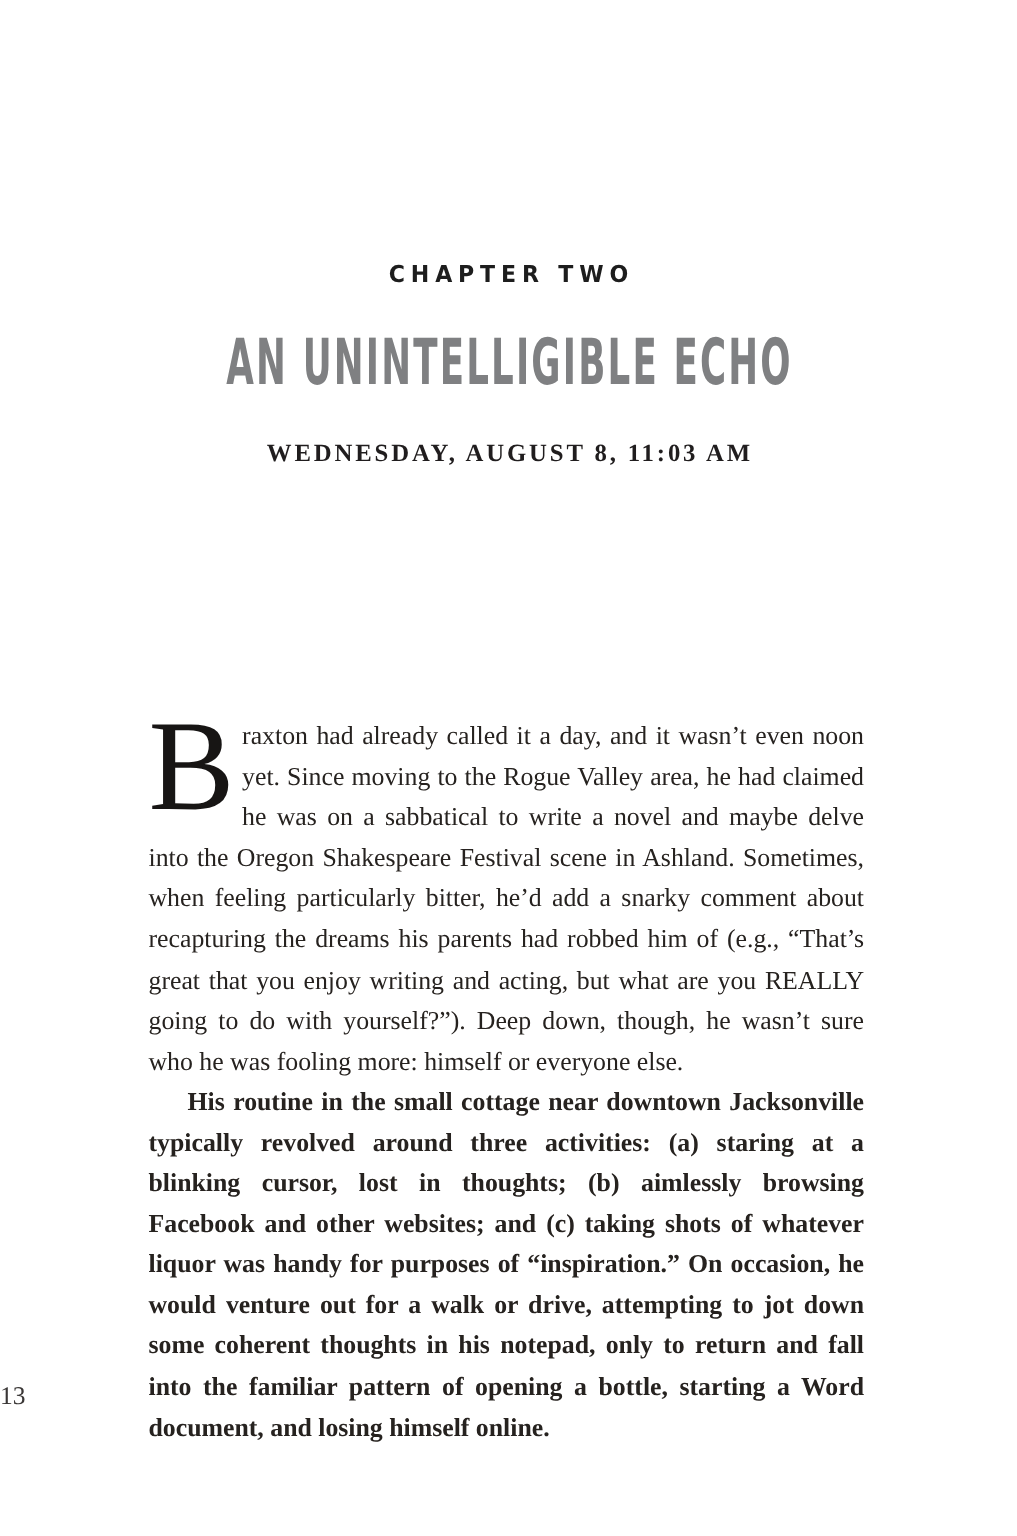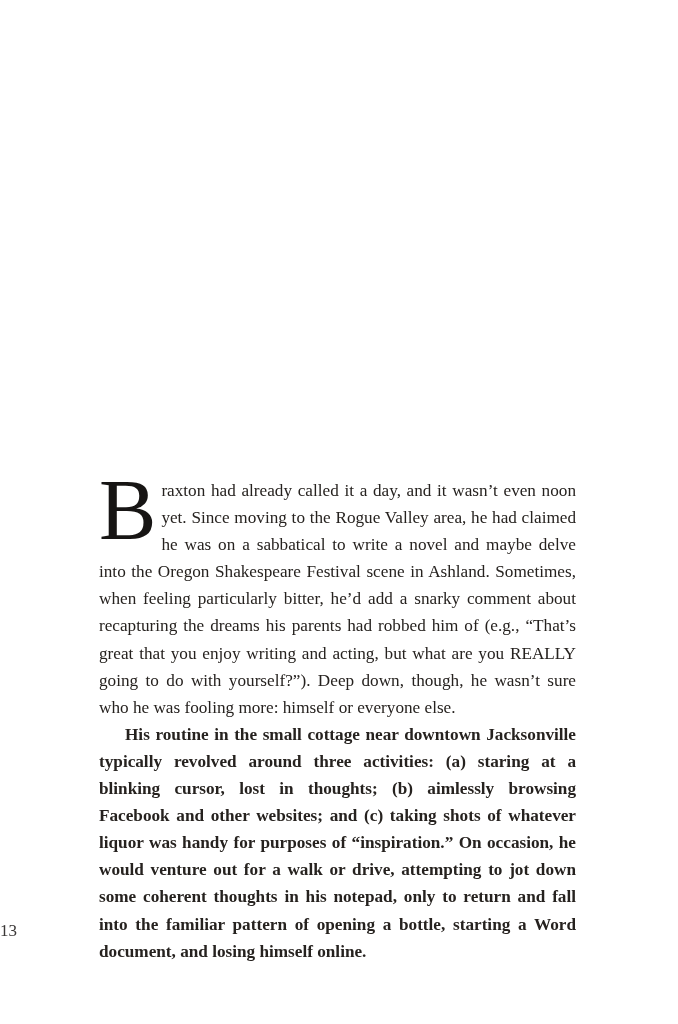--- a/index.html
+++ b/index.html
@@ -122,20 +122,25 @@
     color: #3a3736;
     line-height: 1;
     font-variant-numeric: oldstyle-nums;
   }
 </style>
 </head>
 <body>
 
 <div class="page">
 
+  <div class="chapter-head">
+    <div class="chapter-eyebrow">CHAPTER TWO</div>
+    <div class="chapter-title">AN UNINTELLIGIBLE ECHO</div>
+    <div class="chapter-timestamp">WEDNESDAY, AUGUST 8, 11:03 AM</div>
+  </div>
 
   <div class="textblock">
 
     <p class="bodytext dropcap-para">
       <span class="dropcap">B</span><span>raxton had already called it a day, and it wasn’t even noon yet. Since moving to the Rogue Valley area, he had claimed he was on a sabbatical to write a novel and maybe delve into the Oregon Shakespeare Festival scene in Ashland. Sometimes, when feeling particularly bitter, he’d add a snarky comment about recapturing the dreams his parents had robbed him of (e.g., “That’s great that you enjoy writing and acting, but what are you REALLY going to do with yourself?”). Deep down, though, he wasn’t sure who he was fooling more: himself or everyone else.</span>
     </p>
 
     <p class="bodytext">His routine in the small cottage near downtown Jacksonville typically revolved around three activities: (a) staring at a blinking cursor, lost in thoughts; (b) aimlessly browsing Facebook and other websites; and (c) taking shots of whatever liquor was handy for purposes of “inspiration.” On occasion, he would venture out for a walk or drive, attempting to jot down some coherent thoughts in his notepad, only to return and fall into the familiar pattern of opening a bottle, starting a Word document, and losing himself online.</p>
 
   </div>

